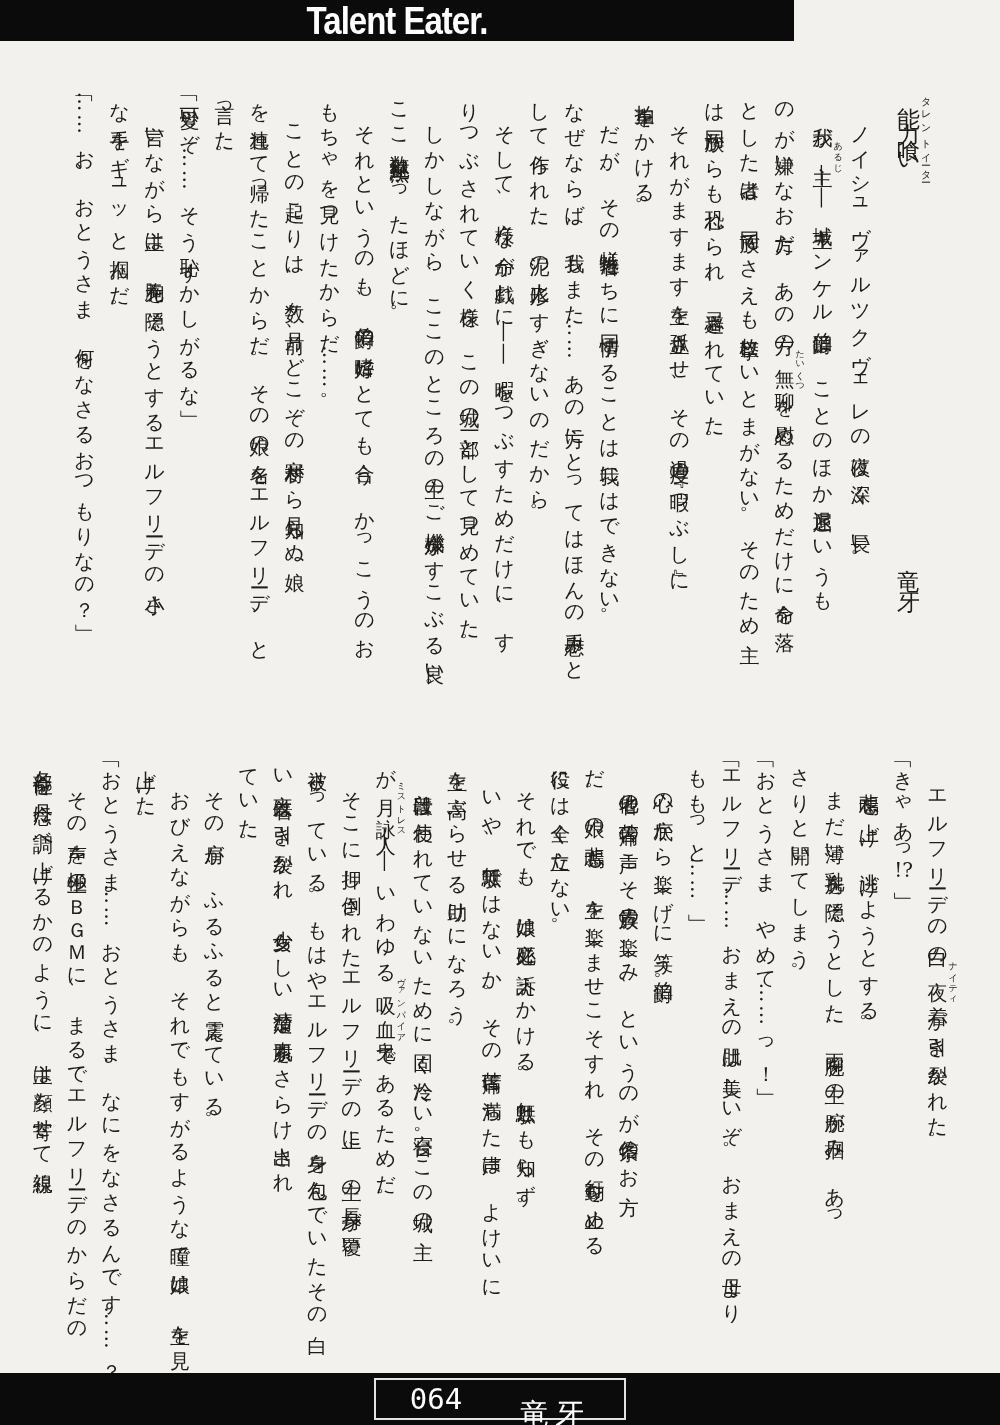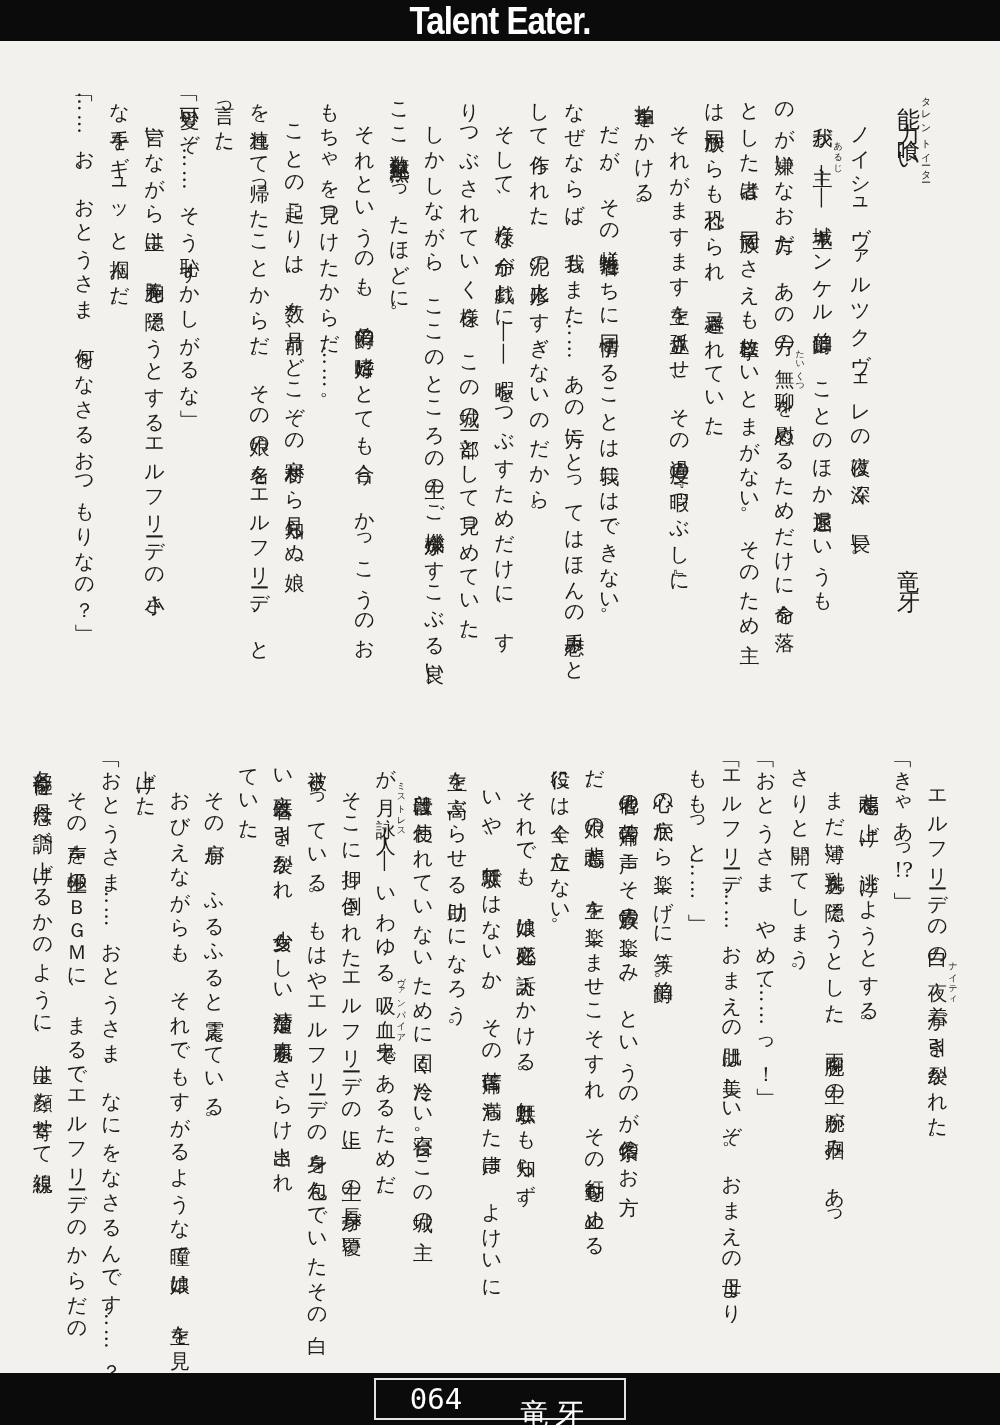--- a/index.html
+++ b/index.html
@@ -6,21 +6,21 @@
   .page{
     position:relative;
     width:1000px;height:1425px;
     background:#f2f1ed;
     overflow:hidden;
     font-family:"DejaVu Serif","Liberation Serif",serif;
     color:#1e1d1b;
   }
   
   .header-bar{
-    position:absolute;top:0;left:0;width:1000px;height:41px;
+    position:absolute;top:0;left:0;width:794px;height:41px;
     background:#0b0b0b;
     display:flex;align-items:center;justify-content:center;
   }
   .header-title{
     color:#ffffff;
     font-family:"Liberation Sans","DejaVu Sans",sans-serif;
     font-weight:bold;
     font-size:33px;
     letter-spacing:-1px;
     transform:scaleY(1.15);

